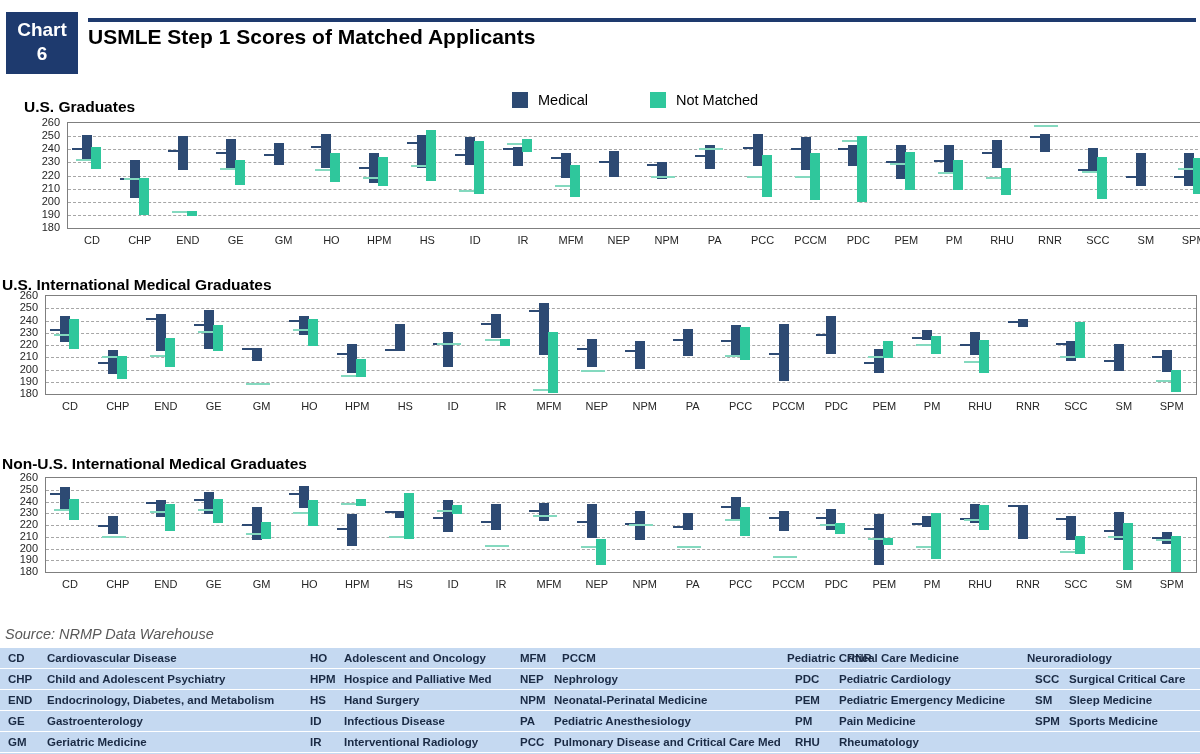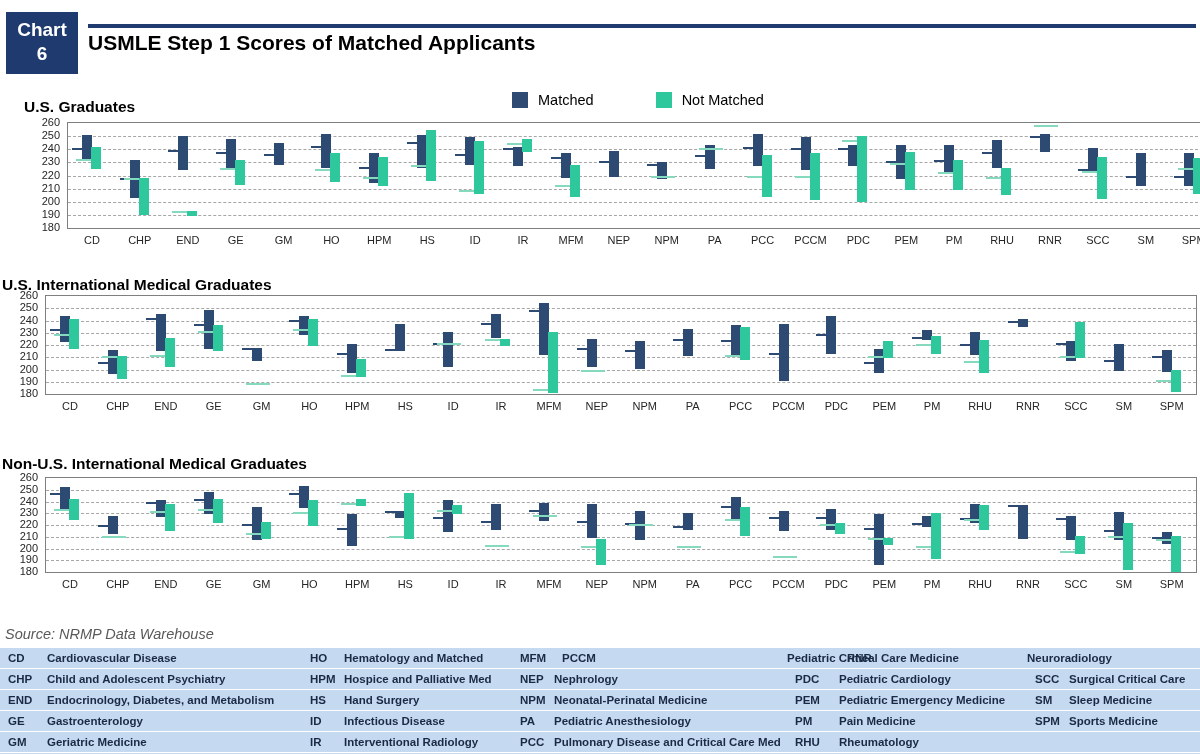--- a/index.html
+++ b/index.html
@@ -7,21 +7,21 @@
     width:1200px;height:754px;position:relative;overflow:hidden;
     background:#ffffff;font-family:"Liberation Sans",sans-serif;color:#000;
   }
   .chart-badge{
     position:absolute;left:6px;top:12px;width:72px;height:62px;
     background:#1e3a6e;color:#fff;text-align:center;font-weight:bold;
   }
   .chart-badge .l1{font-size:19px;margin-top:7px;}
   .chart-badge .l2{font-size:19px;margin-top:2px;}
   .title-block{
-    position:absolute;left:88px;top:24px;width:1108px;
+    position:absolute;left:88px;top:18px;width:1108px;
     border-top:4px solid #1e3a6e;padding-top:3px;
   }
   .main-title{font-size:21px;font-weight:bold;line-height:1.15;}
   .sub-title{font-size:16px;font-weight:bold;font-style:italic;margin-top:2px;}
   .legend{
     position:absolute;left:512px;top:92px;display:flex;align-items:center;
     font-size:14.5px;
   }
   .legend .item{display:flex;align-items:center;}
   .legend .item+.item{margin-left:62px;}
@@ -54,21 +54,21 @@
   <div class="l1">Chart</div>
   <div class="l2">6</div>
 </div>
 <div class="title-block">
   <div class="main-title">USMLE Step 1 Scores of Matched Applicants</div>
 </div>
 
 <div class="legend">
   <div class="item">
     <span class="swatch" id="sw-matched" style="background: rgb(45, 74, 115);"></span>
-    <span>Matched</span>
+    <span>Medical</span>
   </div>
   <div class="item">
     <span class="swatch" id="sw-notmatched" style="background: rgb(47, 199, 156);"></span>
     <span>Not Matched</span>
   </div>
 </div>
 
 <div class="panel" id="panel-0" style="top: 98px; margin-left: 22px;">
   <div class="panel-title">U.S. Graduates</div>
   <div class="plot" style="top: 24px; height: 105px;">
@@ -459,21 +459,21 @@
     <div class="xlab" style="left: 1147.7px; top: 123px;">SPM</div>
   </div>
 
 <div class="source-line">Source: NRMP Data Warehouse</div>
 
 <div class="abbr-table" id="abbr-table">
     <div class="abbr-row">
       <div class="a">CD</div>
       <div class="n">Cardiovascular Disease</div>
       <div class="a">HO</div>
-      <div class="n">Hematology and Matched</div>
+      <div class="n">Adolescent and Oncology</div>
       <div class="a">MFM</div>
       <div class="a">PCCM</div>
       <div class="n">Pediatric Critical Care Medicine</div>
       <div class="a">RNR</div>
       <div class="n">Neuroradiology</div>
     </div>
     <div class="abbr-row">
       <div class="a">CHP</div>
       <div class="n">Child and Adolescent Psychiatry</div>
       <div class="a">HPM</div>

